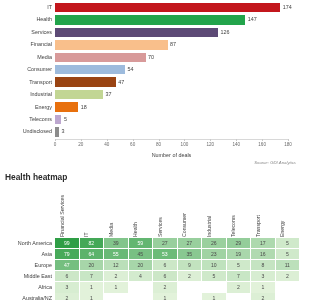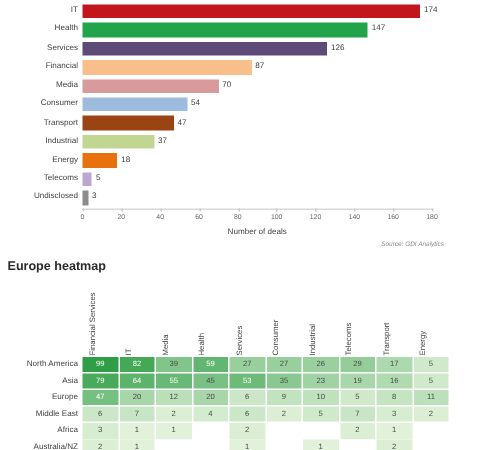--- a/index.html
+++ b/index.html
@@ -184,21 +184,21 @@
           <div class="tick-lbl" style="left: 207.111px;">160</div>
           <div class="tick" style="left: 233px;"></div>
           <div class="tick-lbl" style="left: 233px;">180</div>
         </div>
     </div>
     <div class="axis-title">Number of deals</div>
     <div class="source">Source: GDI Analytics</div>
   </div>
 
   <div id="heatmap-section">
-    <div class="hm-title">Europe heatmap</div>
+    <div class="hm-title">Health heatmap</div>
     <div class="hm-grid">
       <div class="hm-headrow" id="hm-headrow">
         <div class="hm-corner"></div>
       <div class="hm-colhead">
             <span>Financial Services</span>
           </div>
           <div class="hm-colhead">
             <span>IT</span>
           </div>
           <div class="hm-colhead">

